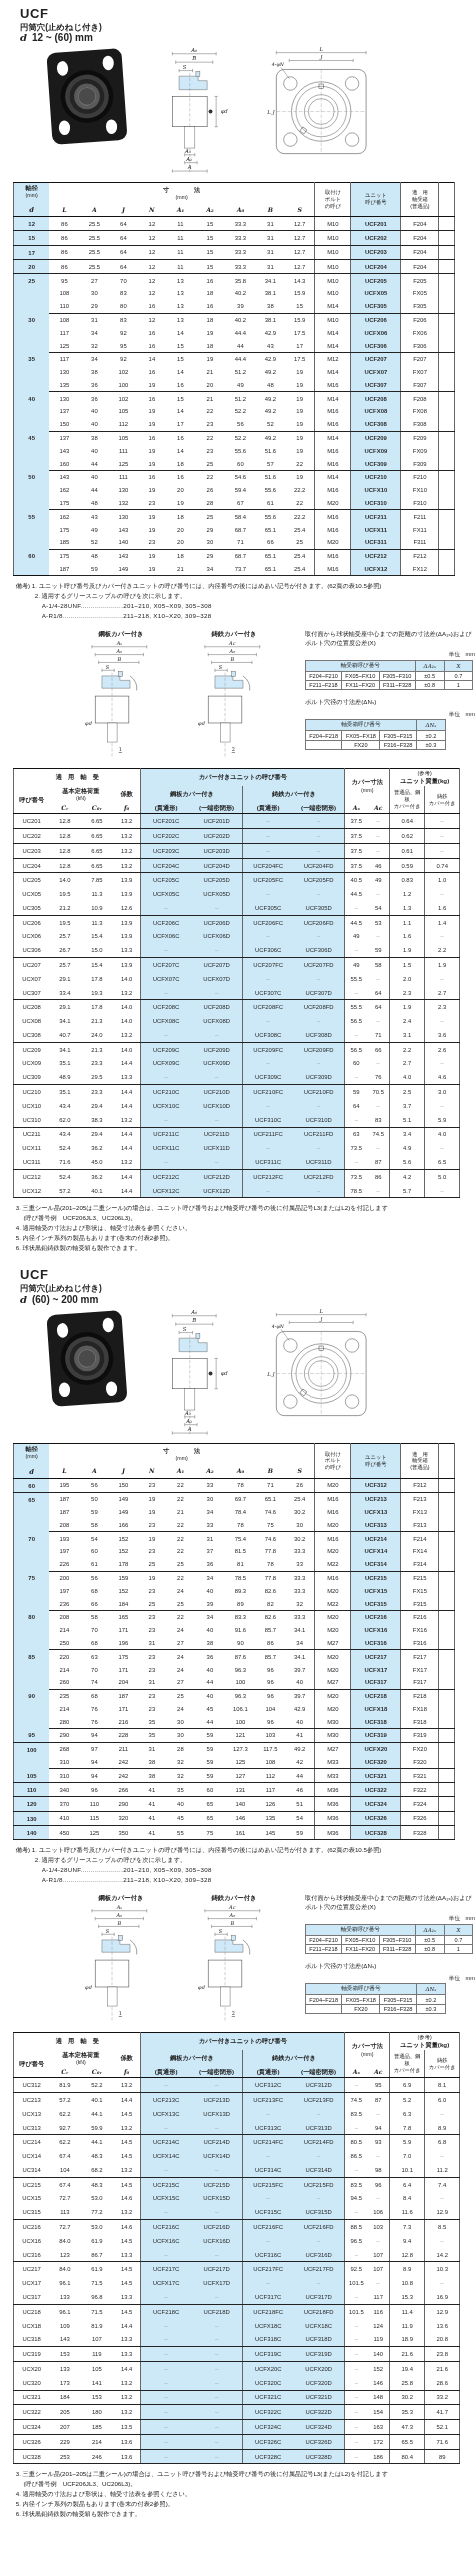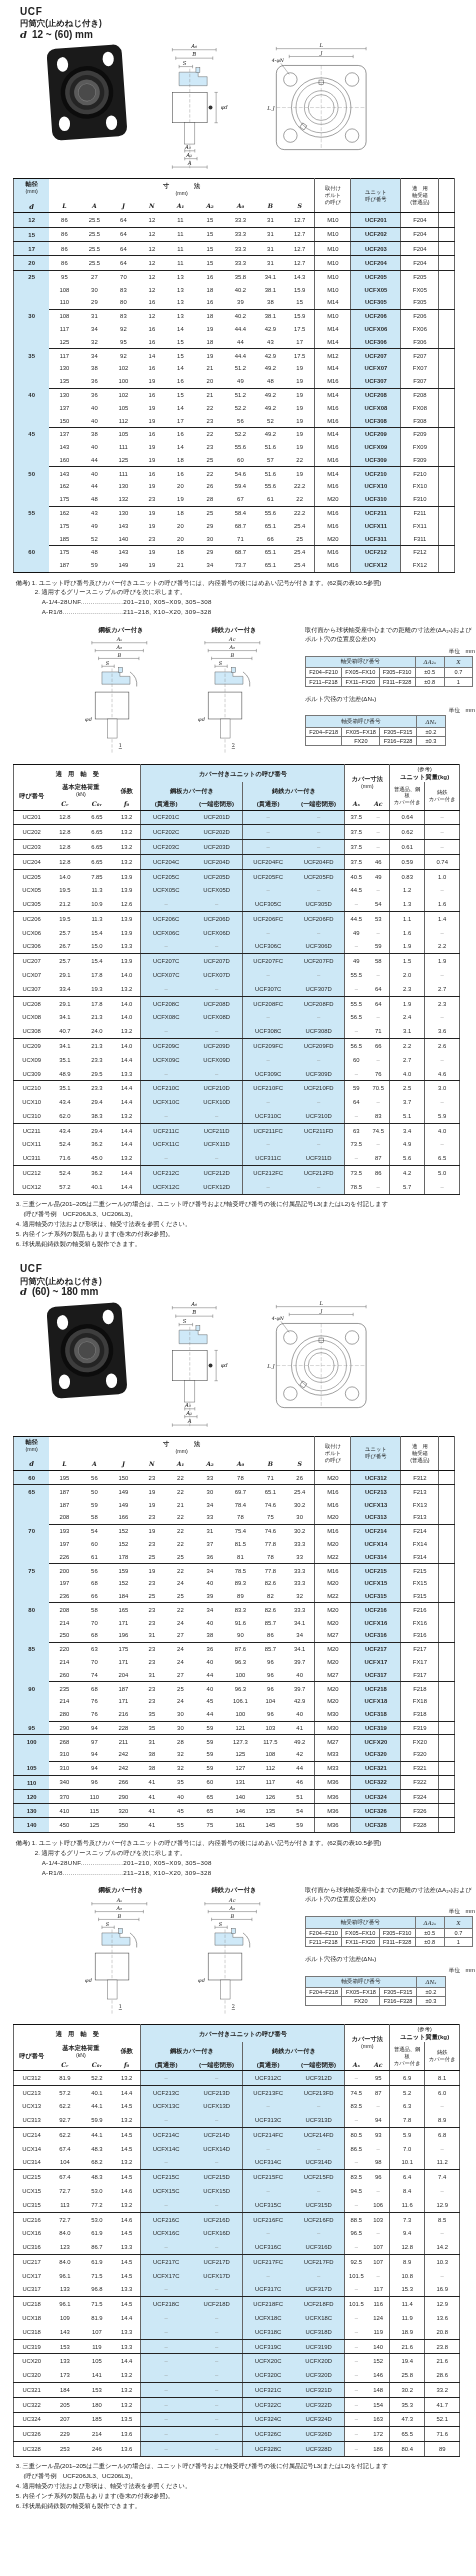--- a/index.html
+++ b/index.html
@@ -1,19 +1,19 @@
 <!DOCTYPE html>
 <html style="font-size:9px"><head>
 <meta charset="utf-8">
 <style>
   html,body{margin:0;padding:0;background:#fff;color:#222;
     font-family:"Liberation Sans","DejaVu Sans",sans-serif;}
   .page{width:476px;}
   .titleblock{margin:5.6px 0 1.1px 20px;line-height:1.25;}
-  .t1{font-size:10px;font-weight:bold;letter-spacing:0.6px;}
+  .t1{font-size:13px;font-weight:bold;letter-spacing:0.6px;}
   .t2{font-size:8.4px;font-weight:bold;}
   .t3{font-size:10px;font-weight:bold;}
   .t3 .dsym{font-family:"DejaVu Serif",serif;font-style:italic;margin-right:2.2px;}
   .figs{display:flex;align-items:flex-start;margin:2.2px 0 4.5px 45px;gap:31px;}
   .figs svg text{font-family:"DejaVu Serif",serif;font-style:italic;font-size:9.5px;fill:#222;}
   
   table.dimtb,table.covtb{border-collapse:collapse;margin-left:13.4px;
     border-top:1.7px solid #111;border-bottom:1.7px solid #111;
     border-left:0.6px solid #666;border-right:0.6px solid #666;}
   .dimtb th,.covtb th{font-size:6.2px;font-weight:bold;padding:1.1px 1.7px;line-height:1.3;}
@@ -1153,21 +1153,21 @@
     <div>3. 三重シール品(201~205は二重シール)の場合は、ユニット呼び番号および軸受呼び番号の後に付属品記号L3(またはL2)を付記します</div>
     <div class="ind">(呼び番号例　UCF206JL3、UC206L3)。</div>
     <div>4. 適用軸受の寸法および形状は、軸受寸法表を参照ください。</div>
     <div>5. 内径インチ系列の製品もあります(巻末の付表2参照)。</div>
     <div>6. 球状黒鉛鋳鉄製の軸受箱も製作できます。</div>
   </div>
 
   <div class="titleblock mt26">
     <div class="t1">UCF</div>
     <div class="t2">円筒穴(止めねじ付き)</div>
-    <div class="t3"><span class="dsym">d</span><span> (60) ~ 180 mm</span></div>
+    <div class="t3"><span class="dsym">d</span><span> (60) ~ 200 mm</span></div>
   </div>
 
   <div class="figs">
     <div><svg width="84" height="100" viewBox="0 0 150 178">
 <g transform="rotate(-4 75 89)">
 <rect x="8" y="6" width="134" height="164" rx="16" fill="#1a1a1a"></rect>
 <ellipse cx="35" cy="35" rx="10" ry="13" fill="#fff"></ellipse>
             <ellipse cx="117" cy="31" rx="10" ry="13" fill="#fff"></ellipse>
 <ellipse cx="31" cy="141" rx="10" ry="13" fill="#fff"></ellipse>
             <ellipse cx="115" cy="145" rx="10" ry="13" fill="#fff"></ellipse>

